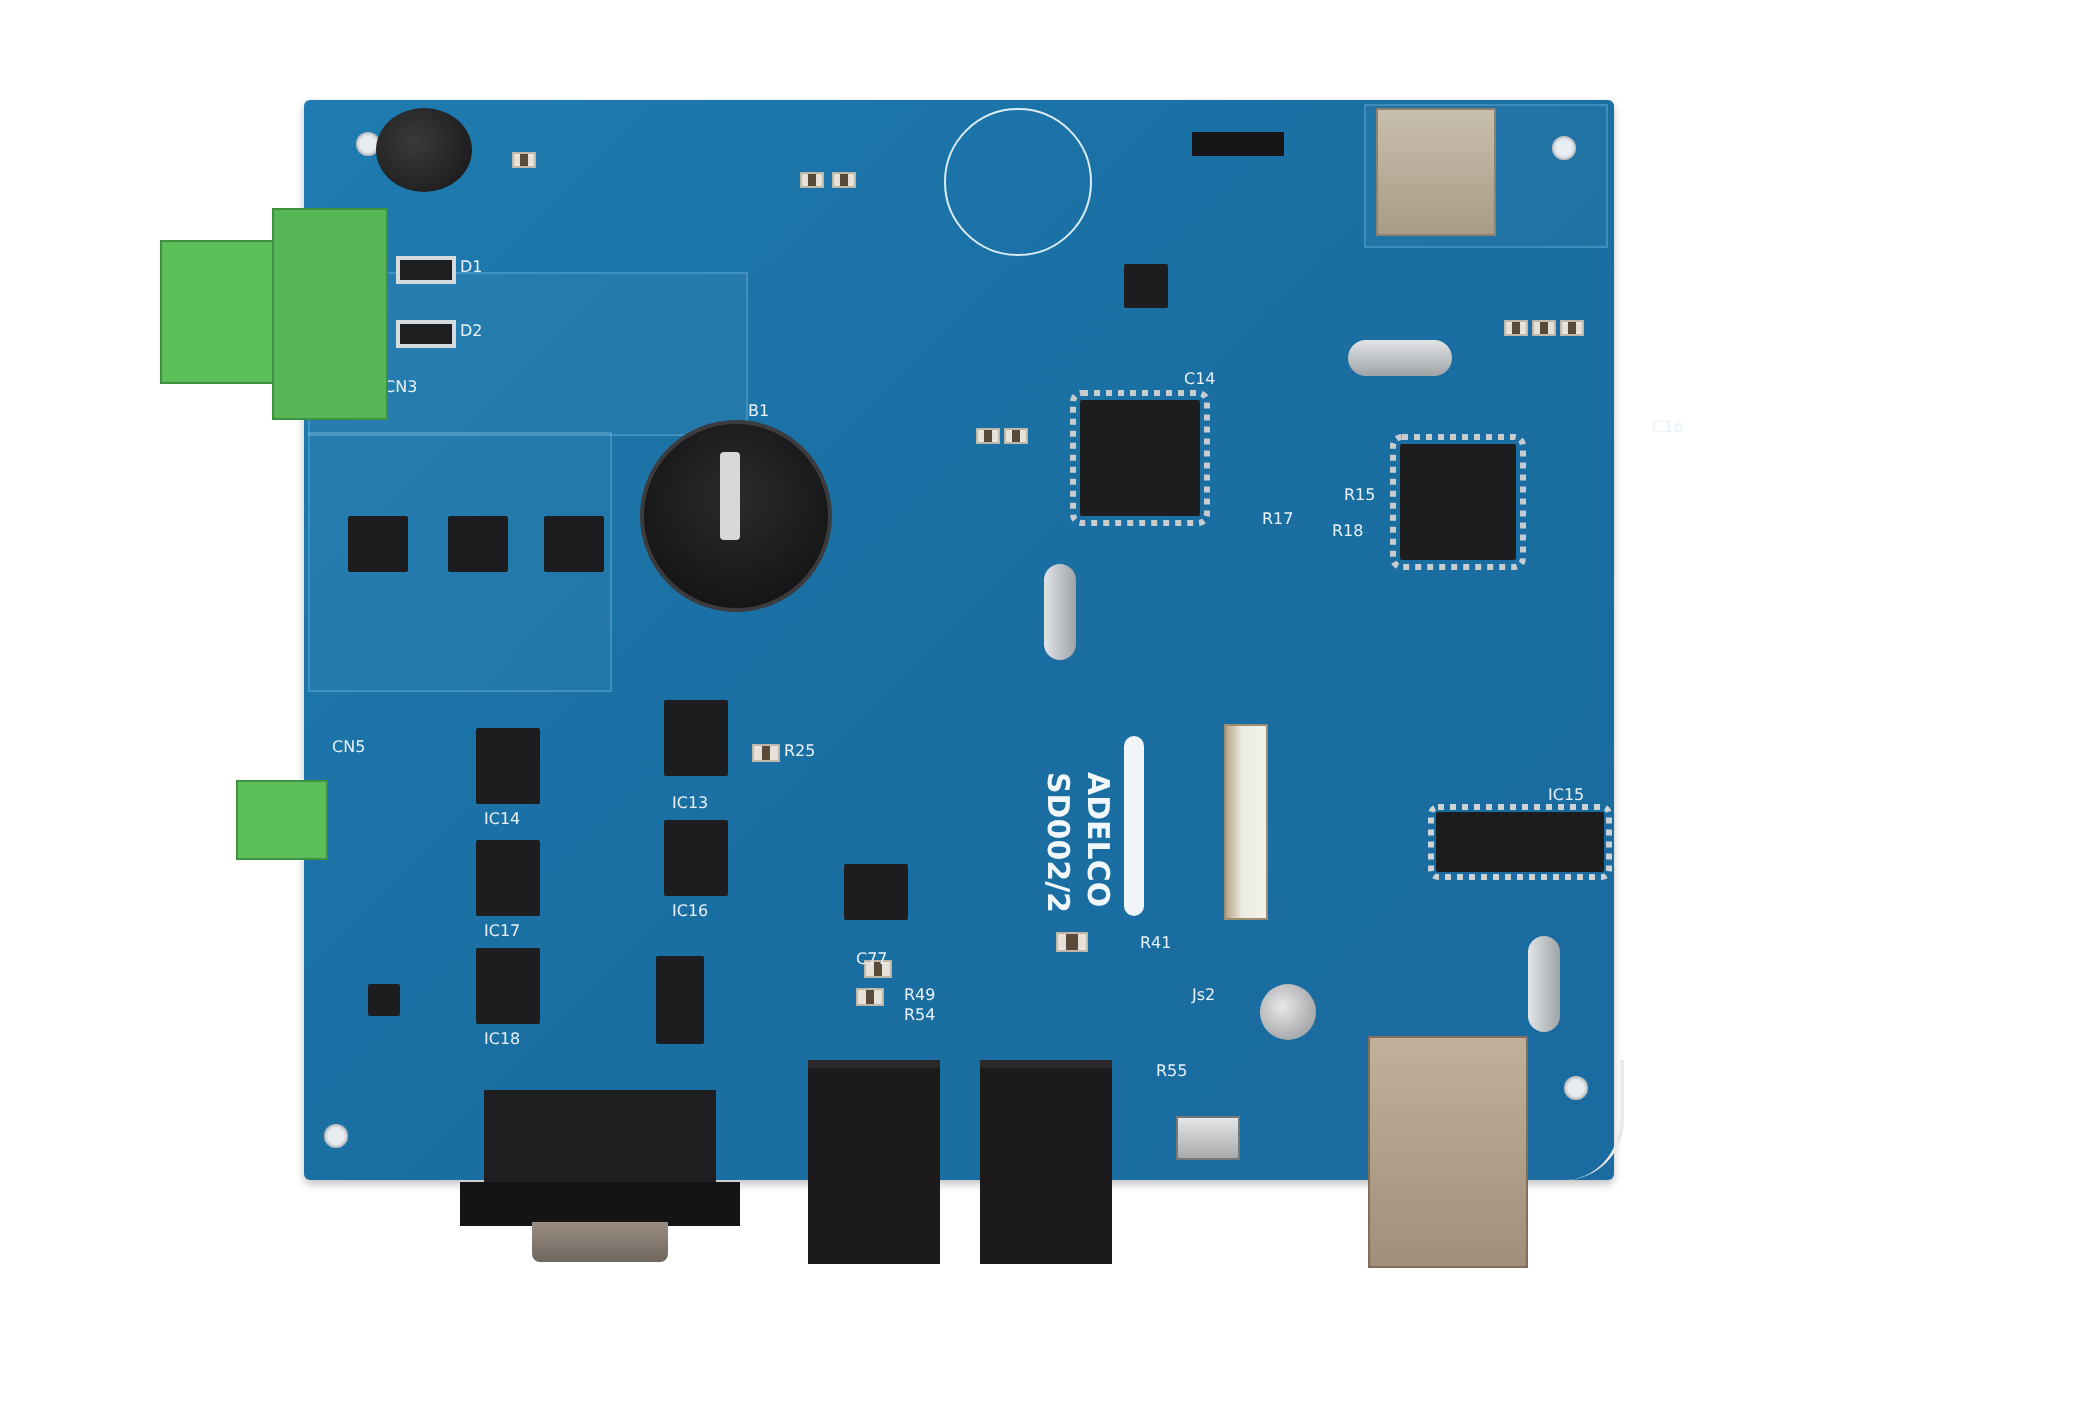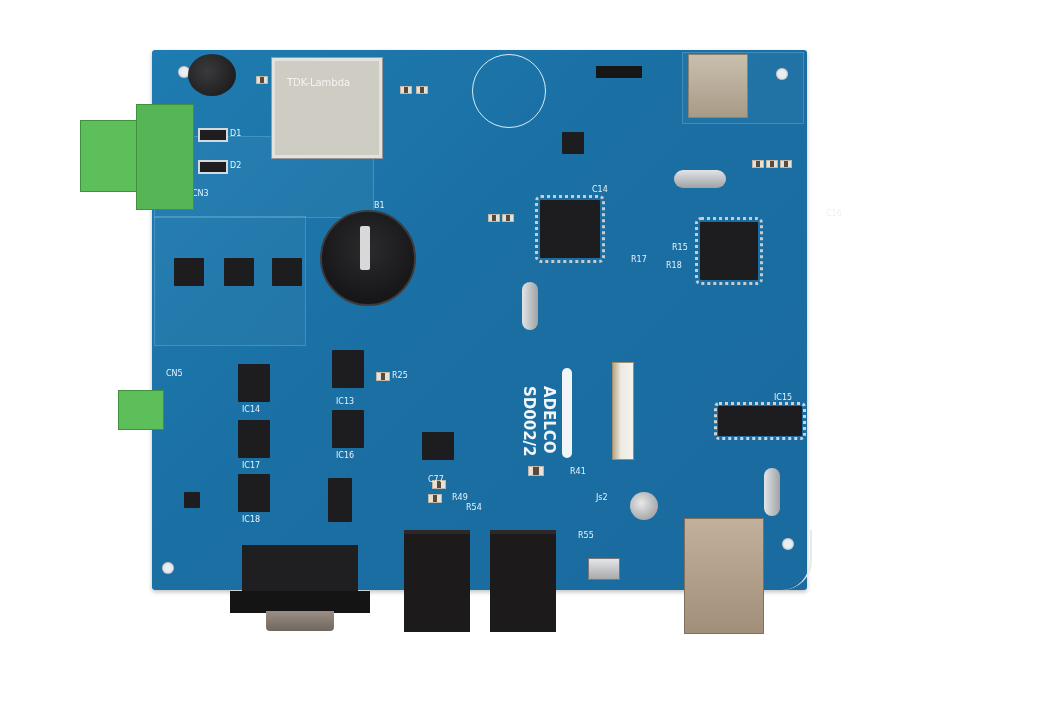--- a/index.html
+++ b/index.html
@@ -22,23 +22,20 @@
   <div class="hole" style="left:624px;top:18px;"></div>
   <div class="hole" style="left:10px;top:512px;"></div>
   <div class="hole" style="left:630px;top:488px;"></div>
 
   <div class="zone" style="left:2px;top:86px;width:218px;height:80px;"></div>
   <div class="zone" style="left:2px;top:166px;width:150px;height:128px;"></div>
   <div class="zone" style="left:530px;top:2px;width:120px;height:70px;"></div>
 
   <div style="position:absolute;left:36px;top:4px;width:48px;height:42px;border-radius:50%;background:radial-gradient(circle at 40% 40%,#3a3a3c,#151516);"></div>
 
-  <div style="position:absolute;left:120px;top:8px;width:104px;height:94px;background:#cfccc4;border:3px solid #e4e2dc;box-shadow:0 0 0 1px #999;">
-    <div class="silk" style="left:12px;top:18px;color:#f5f3ef;font-size:10px;">TDK-Lambda</div>
-  </div>
 
   <div style="position:absolute;left:320px;top:4px;width:72px;height:72px;border-radius:50%;border:1.5px solid #d9ecf6;"></div>
 
   <div style="position:absolute;left:46px;top:78px;width:26px;height:10px;background:#1e1d20;border:2px solid #d5dade;"></div>
   <div style="position:absolute;left:46px;top:110px;width:26px;height:10px;background:#1e1d20;border:2px solid #d5dade;"></div>
 
   <div style="position:absolute;left:168px;top:160px;width:92px;height:92px;border-radius:50%;background:radial-gradient(circle at 50% 40%,#2b2a2d,#0f0f10);border:2px solid #3c3c3e;">
     <div style="position:absolute;left:38px;top:14px;width:10px;height:44px;background:#d8d8d8;border-radius:2px;"></div>
   </div>
 
@@ -101,21 +98,21 @@
   <div class="silk" style="left:14px;top:320px;">CN5</div>
   <div class="silk" style="left:90px;top:356px;">IC14</div>
   <div class="silk" style="left:90px;top:412px;">IC17</div>
   <div class="silk" style="left:90px;top:466px;text-align:center;">IC18</div>
   <div class="silk" style="left:184px;top:348px;">IC13</div>
   <div class="silk" style="left:184px;top:402px;">IC16</div>
   <div class="silk" style="left:240px;top:322px;">R25</div>
   <div class="silk" style="left:276px;top:426px;">C77</div>
   <div class="silk" style="left:418px;top:418px;">R41</div>
   <div class="silk" style="left:300px;top:444px;">R49</div>
-  <div class="silk" style="left:314px;top:454px;">R54</div>
+  <div class="silk" style="left:300px;top:454px;">R54</div>
   <div class="silk" style="left:426px;top:482px;">R55</div>
   <div class="silk" style="left:444px;top:444px;">Js2</div>
   <div class="silk" style="left:622px;top:344px;">IC15</div>
   <div class="silk" style="left:440px;top:136px;">C14</div>
   <div class="silk" style="left:520px;top:168px;margin-top:26px;">R15</div>
   <div class="silk" style="left:514px;top:212px;">R18</div>
   <div class="silk" style="left:466px;top:206px;margin-left:13px;">R17</div>
   <div class="silk" style="left:632px;top:160px;margin-left:42px;">C16</div>
 </div>
 

